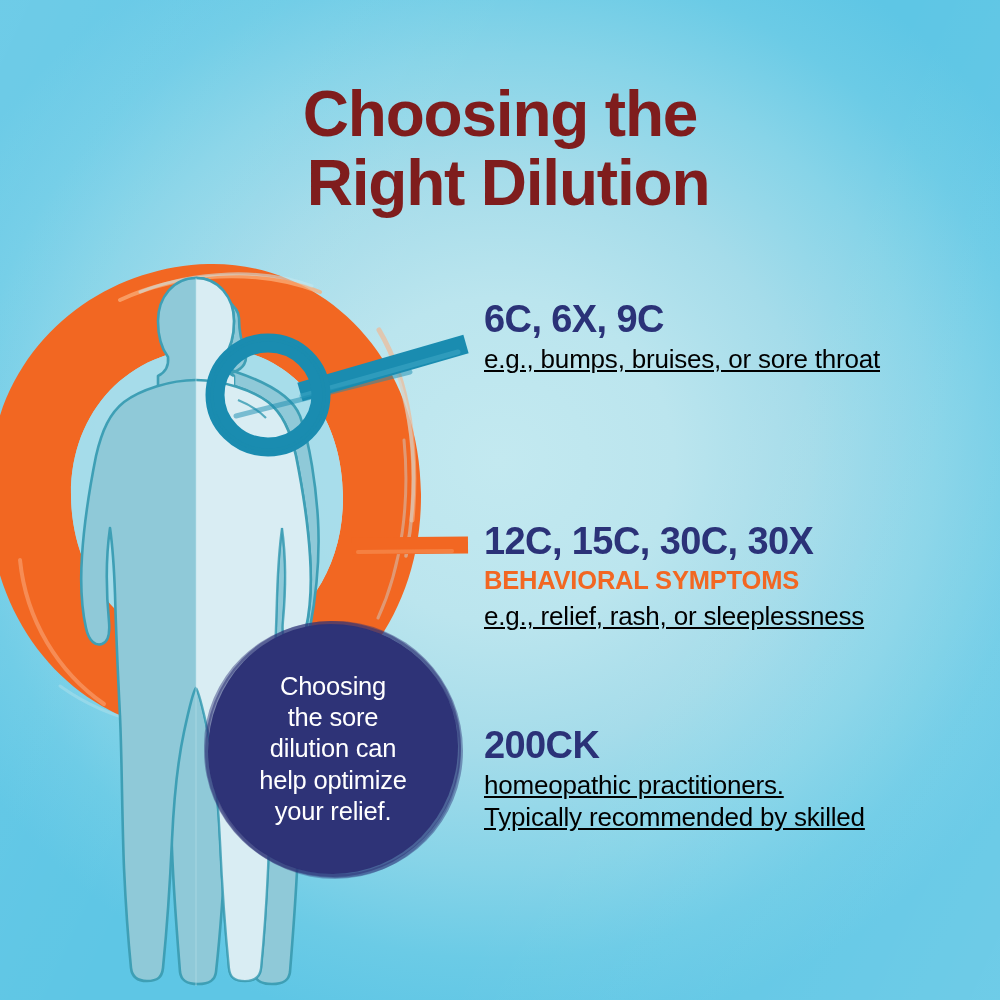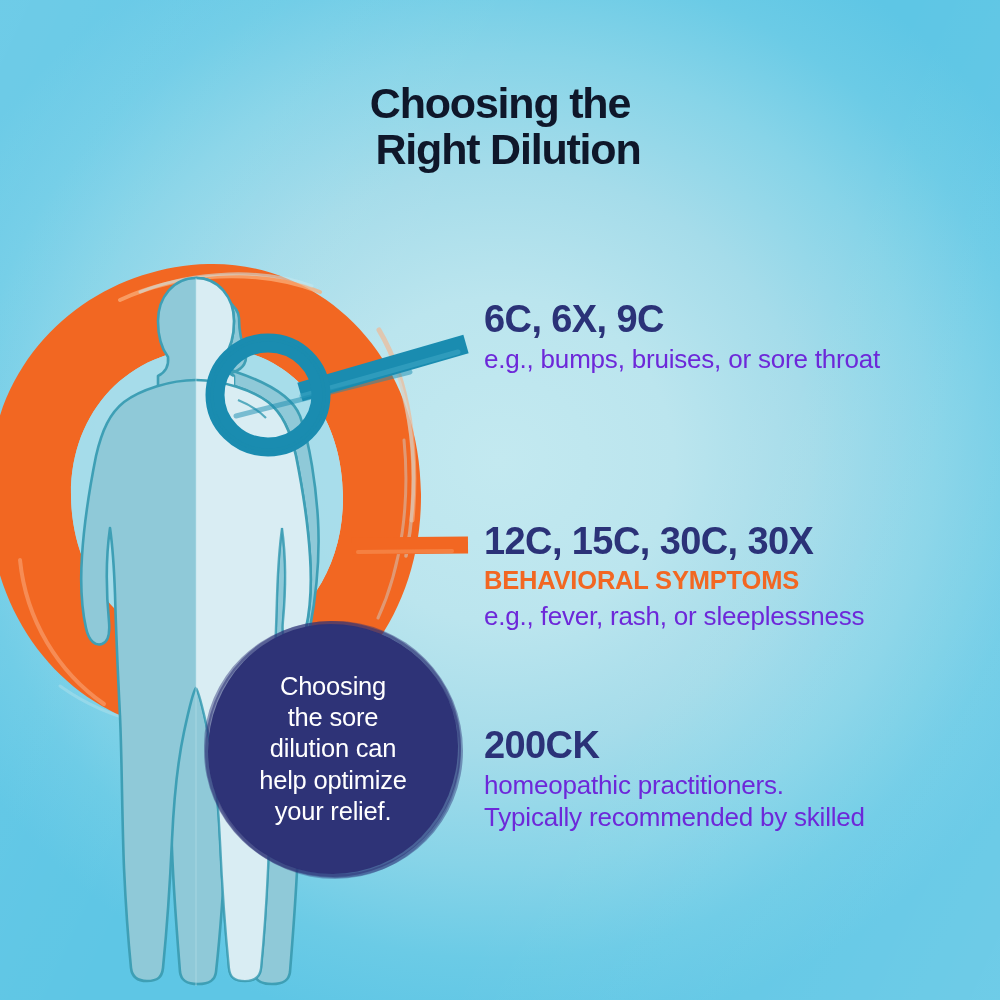--- a/index.html
+++ b/index.html
@@ -28,23 +28,23 @@
     position:absolute; inset:0;
     background:linear-gradient(115deg, rgba(255,255,255,.10) 0%, rgba(255,255,255,0) 38%,
                rgba(255,255,255,0) 62%, rgba(255,255,255,.10) 100%);
   }
 
   
   #title {
     position:absolute;
     left:0; right:0; top:80px;
     text-align:center;
-    color:#0f172a;
+    color:#7f1d1d;
     font-weight:bold;
-    font-size:43px;
+    font-size:64px;
     line-height:1.08;
     letter-spacing:-1.2px;
     z-index:7;
   }
   #title .l2 { display:block;padding-left:16px; }
 
   
   #art { position:absolute; left:0; top:0; width:520px; height:1000px; z-index:3; }
   #art svg { display:block; }
 
@@ -101,24 +101,25 @@
     font-weight:bold;
     font-size:25.5px;
     line-height:1.14;
     letter-spacing:-0.2px;
     margin-bottom:6px;
   }
   .sub.teal   { color:#1a96bd; }
   .sub.orange { color:#f26722; }
   .sub span { display:block; }
   .eg {
-    color:#6d28d9;
+    color:#000000;
     font-size:26px;
     line-height:1.22;
     letter-spacing:-0.2px;
+    text-decoration:underline;
   }
   .eg span { display:block; }
 </style>
 </head>
 <body>
 
 <div id="bg"></div>
 
 <div id="art">
   <svg width="520" height="1000" viewBox="0 0 520 1000" xmlns="http://www.w3.org/2000/svg">
@@ -321,21 +322,21 @@
       <span>e.g., bumps, bruises, or sore throat</span>
     </div>
   </div>
 
   <div class="block b2">
     <div class="dose">12C, 15C, 30C, 30X</div>
     <div class="sub orange">
       <span>BEHAVIORAL SYMPTOMS</span>
     </div>
     <div class="eg">
-      <span>e.g., fever, rash, or sleeplessness</span>
+      <span>e.g., relief, rash, or sleeplessness</span>
     </div>
   </div>
 
   <div class="block b3">
     <div class="dose">200CK</div>
     <div class="eg">
       <span>homeopathic practitioners.</span>
       <span>Typically recommended by skilled</span>
     </div>
   </div>

